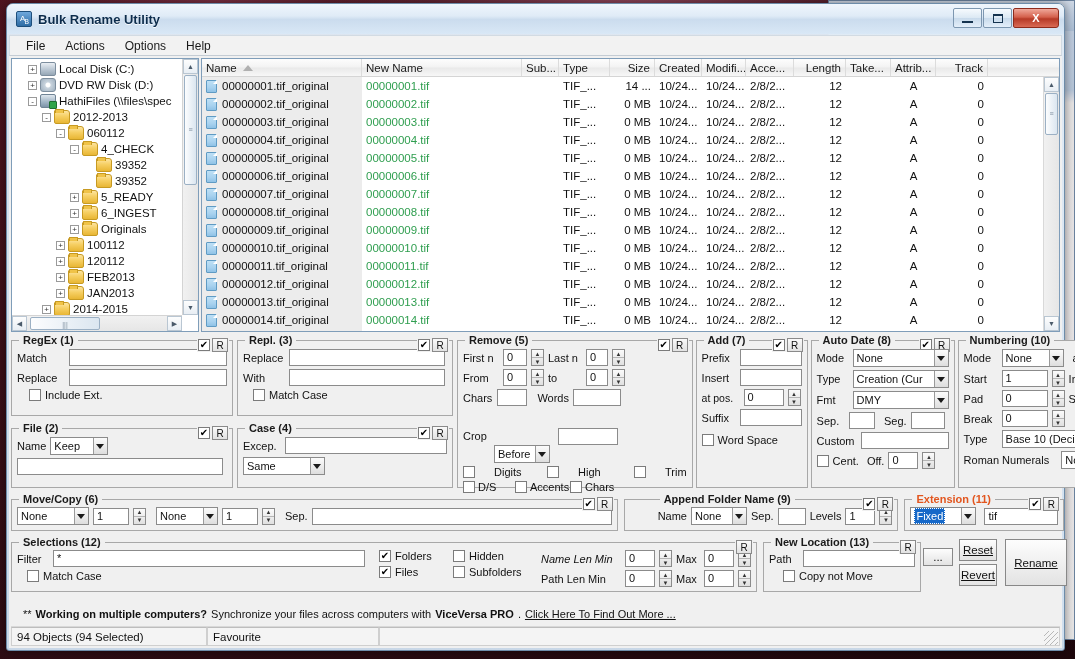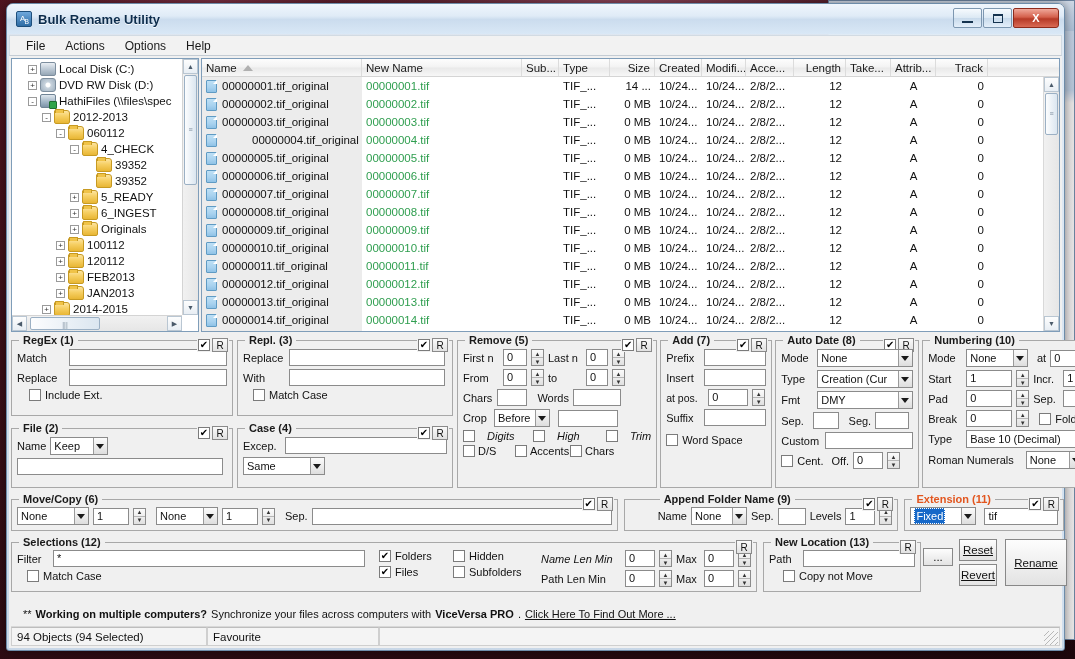--- a/index.html
+++ b/index.html
@@ -635,21 +635,21 @@
                 <span></span>
               </div>
               <div class="cell ctr" style="width: 45px;">
                 <span>A</span>
               </div>
               <div class="cell num" style="width: 52px;">
                 <span>0</span>
               </div>
             </div>
             <div class="lv-row">
-              <div class="cell name" style="width: 160px; gap: 30px;">
+              <div class="cell name" style="width: 160px;">
                 <span class="file-ico"></span>
                 <span>00000004.tif_original</span>
               </div>
               <div class="cell" style="width: 160px;">
                 <span class="newname">00000004.tif</span>
               </div>
               <div class="cell" style="width: 37px;">
                 <span></span>
               </div>
               <div class="cell" style="width: 51px;">
@@ -1203,24 +1203,24 @@
               </span>
           </div>
           <div class="fldrow">
             <span class="lbl" style="width:30px;">Chars</span>
             <span class="tin" style="width:30px;"></span>
             <span class="lbl" style="width:38px;text-align:right;">Words</span>
             <span class="tin" style="width:48px;"></span>
           </div>
           <div class="fldrow">
             <span class="lbl" style="width:27px;">Crop</span>
-            <span class="sel" style="width:56px;"><span>Before</span><i class="arrowbox"></i></span>
+            <span class="sel" style="width:56px;margin-top:36px;"><span>Before</span><i class="arrowbox"></i></span>
             <span class="tin" style="width:60px;margin-left:4px;"></span>
           </div>
-          <div class="fldrow" style="gap:12px;font-style:italic;">
+          <div class="fldrow" style="gap:19px;">
             <span class="cbx"></span>
             <span class="lbl" style="width:34px;">Digits</span>
             <span class="cbx"></span>
             <span class="lbl" style="width:37px;">High</span>
             <span class="cbx"></span>
             <span class="lbl">Trim</span>
           </div>
           <div class="fldrow" style="gap:3px;">
             <span class="cbx"></span>
             <span class="lbl" style="width:34px;">D/S</span>

